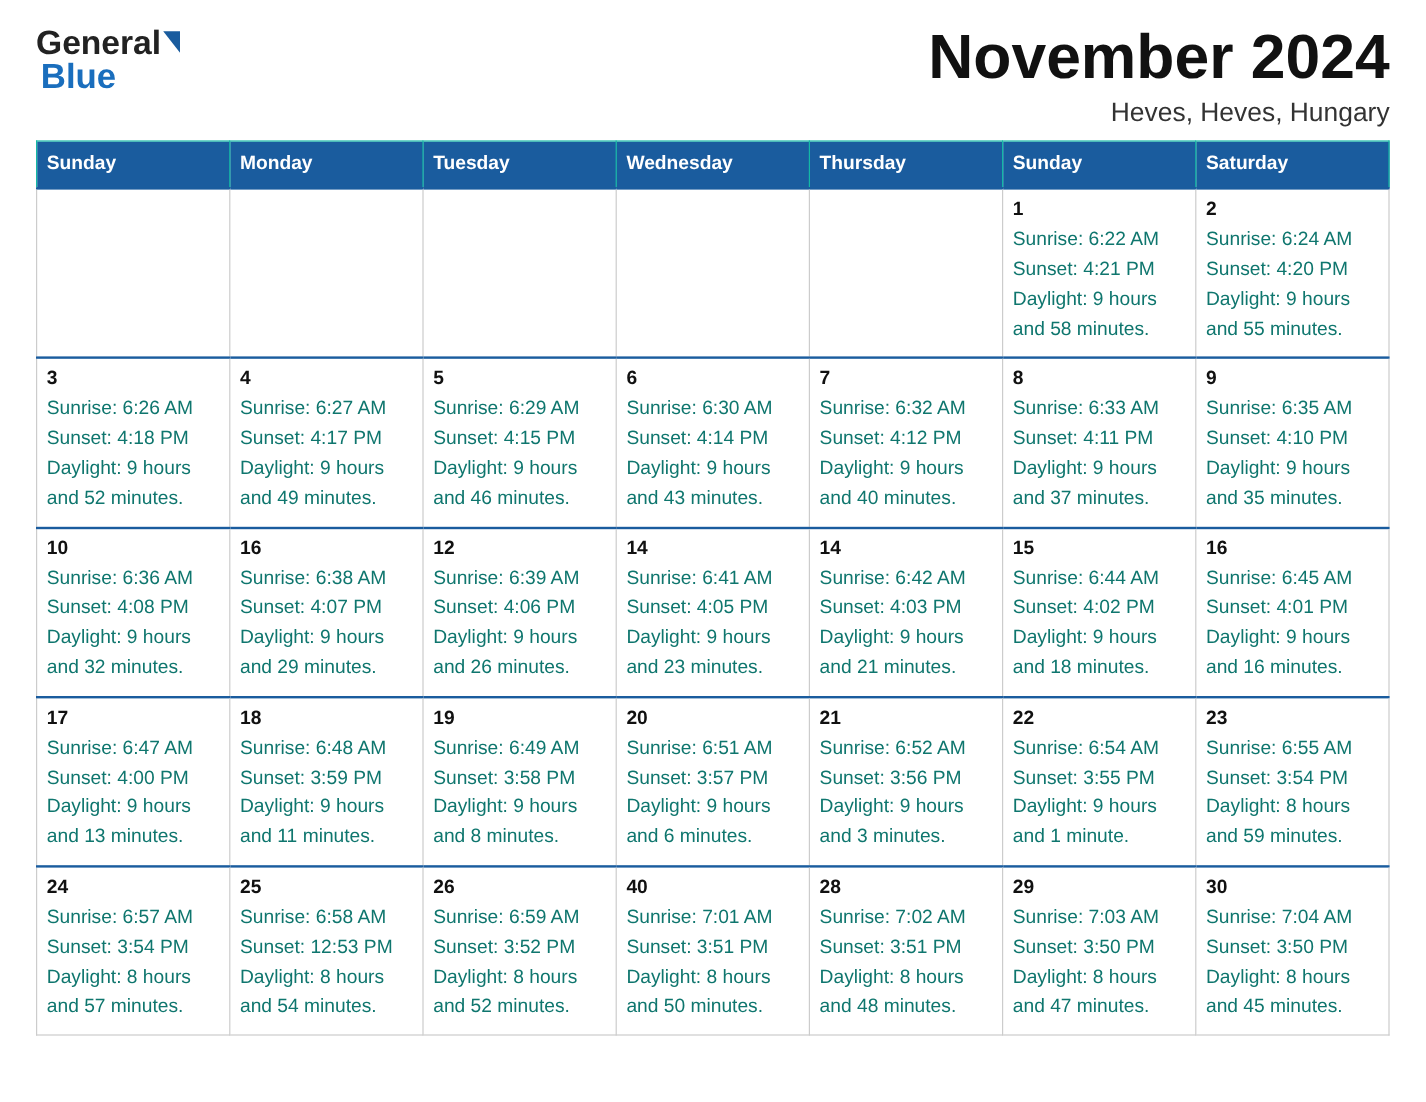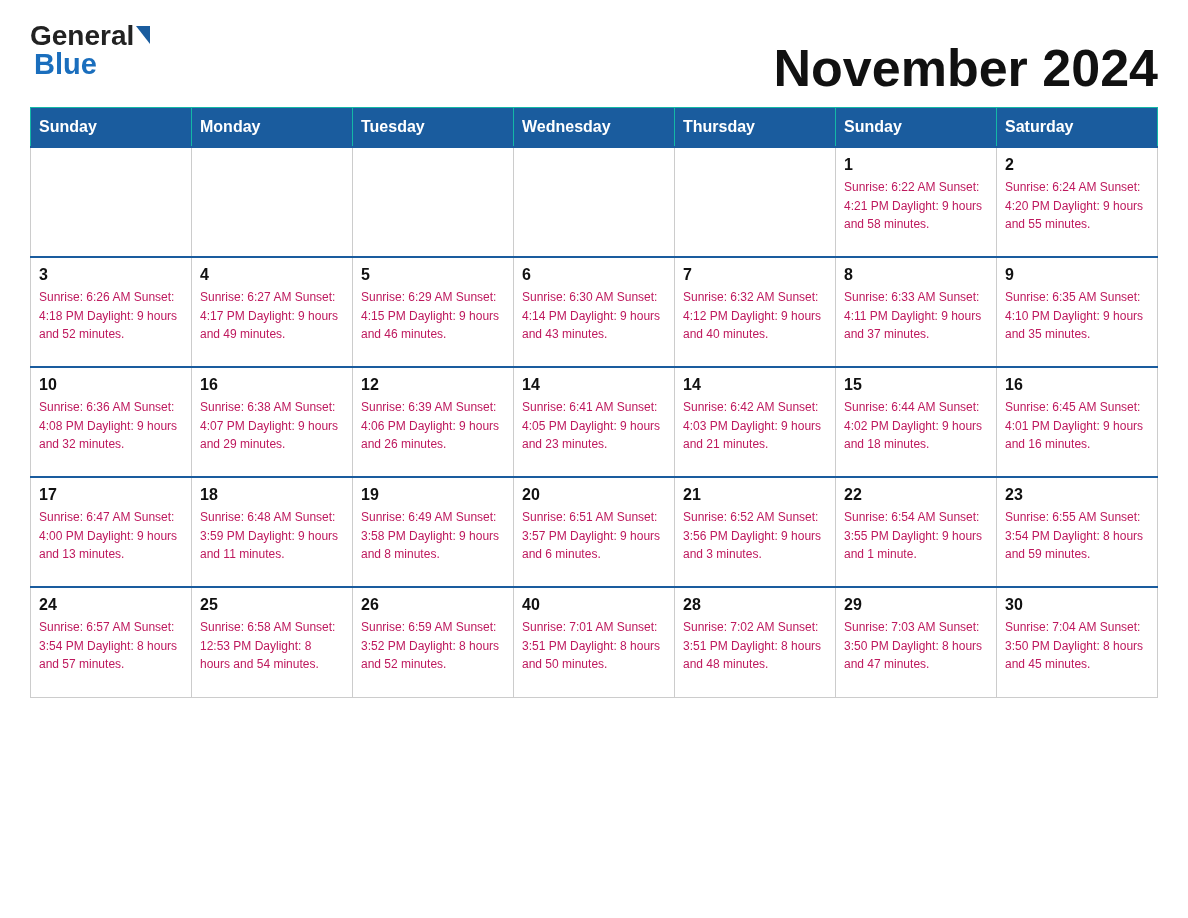--- a/index.html
+++ b/index.html
@@ -41,21 +41,20 @@
     }
     .logo-blue-text {
       color: #1a6ebd;
       font-size: 29px;
       font-weight: bold;
       margin-left: 4px;
       margin-top: -4px;
     }
     .title-area {
       text-align: right;
-      margin-top: 20px;
     }
     .calendar-title {
       font-size: 52px;
       font-weight: bold;
       color: #111;
       line-height: 1.1;
     }
     .calendar-subtitle {
       font-size: 22px;
       color: #333;
@@ -88,41 +87,42 @@
       background: #fff;
     }
     .day-num {
       font-size: 16px;
       font-weight: bold;
       display: block;
       margin-bottom: 4px;
       color: #111;
     }
     .day-info {
-      font-size: 12px;
+      font-size: 16px;
       line-height: 1.55;
-      color: #be185d;
+      color: #0f766e;
     }
     .empty-cell {
       background: #f9f9f9;
     }
   </style>
 </head>
 <body>
 
 <div class="header">
   <div class="logo">
     <div class="logo-general">
       <span>General</span>
         <span class="logo-arrow"></span>
     </div>
     <div class="logo-blue-text">Blue</div>
   </div>
   <div class="title-area">
     <div class="calendar-title">November 2024</div>
+    <div class="calendar-subtitle">Heves, Heves, Hungary</div>
   </div>
 </div>
 
 <table class="calendar">
   <thead>
     <tr>
     <th>Sunday</th>
         <th>Monday</th>
         <th>Tuesday</th>
         <th>Wednesday</th>

